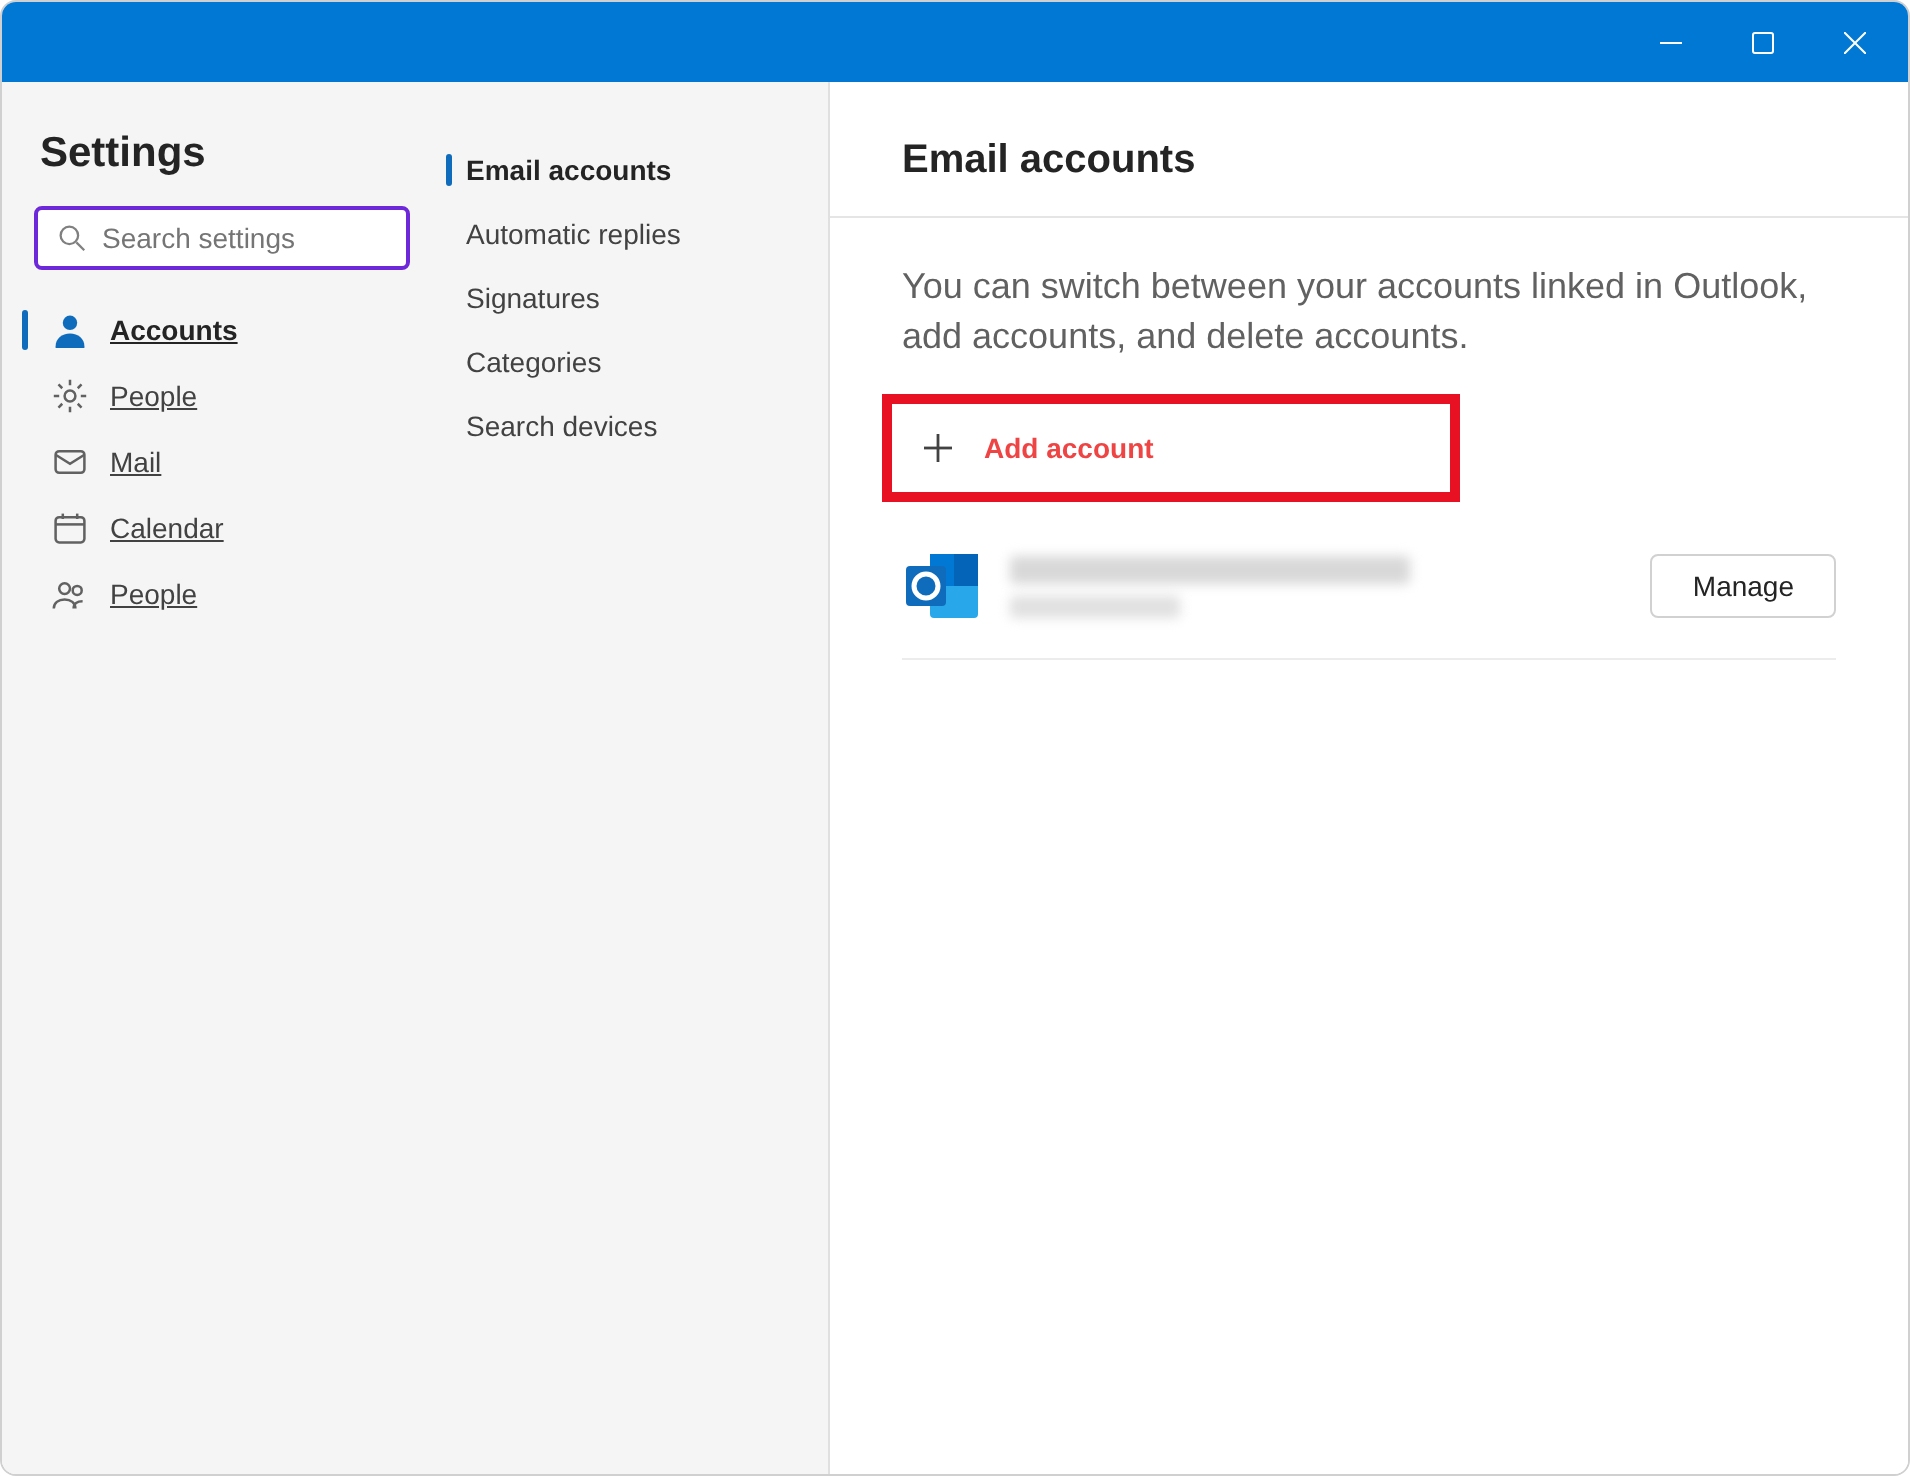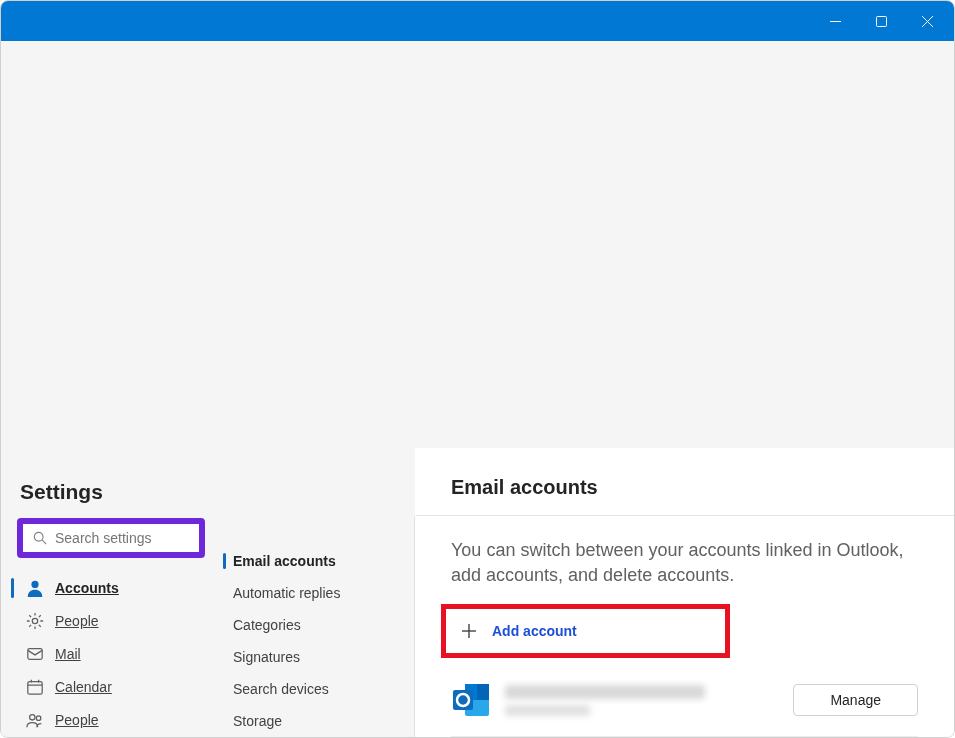--- a/index.html
+++ b/index.html
@@ -35,39 +35,38 @@
       color: #ffffff;
     }
     .titlebar-btn svg {
       stroke: #ffffff;
       fill: none;
     }
     .content {
       flex: 1;
       display: flex;
       background: #f5f5f5;
-      align-items: flex-end;
     }
     .col1 {
       width: 214px;
       padding: 24px 10px 0 16px;
       background: #f5f5f5;
     }
     .settings-title {
       font-size: 21px;
       font-weight: 600;
       color: #242424;
       margin-bottom: 14px;
       padding-left: 3px;
     }
     .search-box {
       display: flex;
       align-items: center;
       background: #ffffff;
-      border: 6px solid #6d28d9;
+      border: 2px solid #6d28d9;
       border-radius: 4px;
       padding: 6px 10px;
       margin-bottom: 14px;
     }
     .search-box input {
       border: none;
       outline: none;
       font-size: 14px;
       color: #605e5c;
       width: 100%;
@@ -168,21 +167,21 @@
       width: 289px;
       margin-bottom: 12px;
       margin-left: -10px;
     }
     .add-account-btn {
       display: flex;
       align-items: center;
       padding: 10px 12px;
       font-size: 14px;
       font-weight: 600;
-      color: #1d4ed8;
+      color: #ef4444;
     }
     .add-account-btn svg {
       margin-right: 14px;
     }
     .account-row {
       display: flex;
       align-items: center;
       padding: 12px 0 18px 0;
       border-bottom: 1px solid #ececec;
     }
@@ -204,21 +203,21 @@
       filter: blur(3px);
     }
     .account-type {
       width: 85px;
       height: 11px;
       background: #e0e0e0;
       border-radius: 2px;
       filter: blur(3px);
     }
     .manage-btn {
-      padding: 7px 36px;
+      padding: 7px 20px;
       font-size: 14px;
       color: #242424;
       background: #ffffff;
       border: 1px solid #d1d1d1;
       border-radius: 4px;
     }
   </style>
 </head>
 <body>
 
@@ -302,24 +301,23 @@
             <path d="M1 18c0-3 2.5-5 6-5s6 2 6 5M12 18c0-2.5 2-4 5-4"></path>
           </svg>
       </span>
       <span>People</span>
     </div>
   </div>
 
   <div class="col2">
     <div class="subnav-item selected">Email accounts</div>
     <div class="subnav-item">Automatic replies</div>
+    <div class="subnav-item">Signatures</div>
     <div class="subnav-item">Categories</div>
-    <div class="subnav-item">Signatures</div>
     <div class="subnav-item">Search devices</div>
-    <div class="subnav-item">Storage</div>
   </div>
 
   <div class="col3">
     <div class="main-title">Email accounts</div>
     <hr class="divider">
     <div class="desc">You can switch between your accounts linked in Outlook, add accounts, and delete accounts.</div>
 
     <div class="add-account-wrapper">
       <div class="add-account-btn">
         <svg width="18" height="18" viewBox="0 0 18 18" fill="none" stroke="#424242" stroke-width="1.4">

